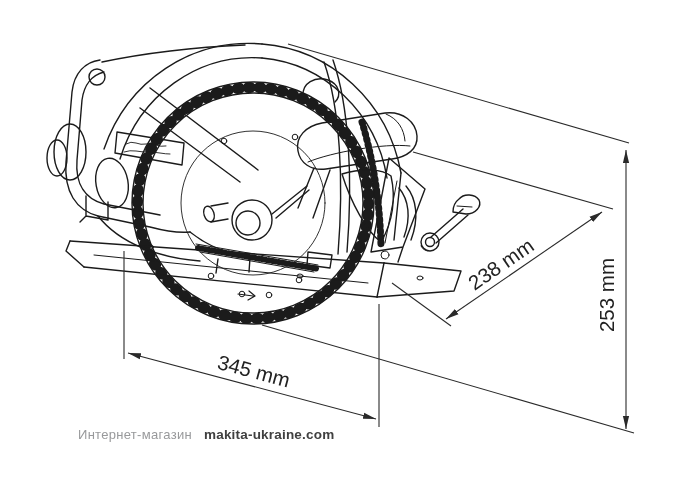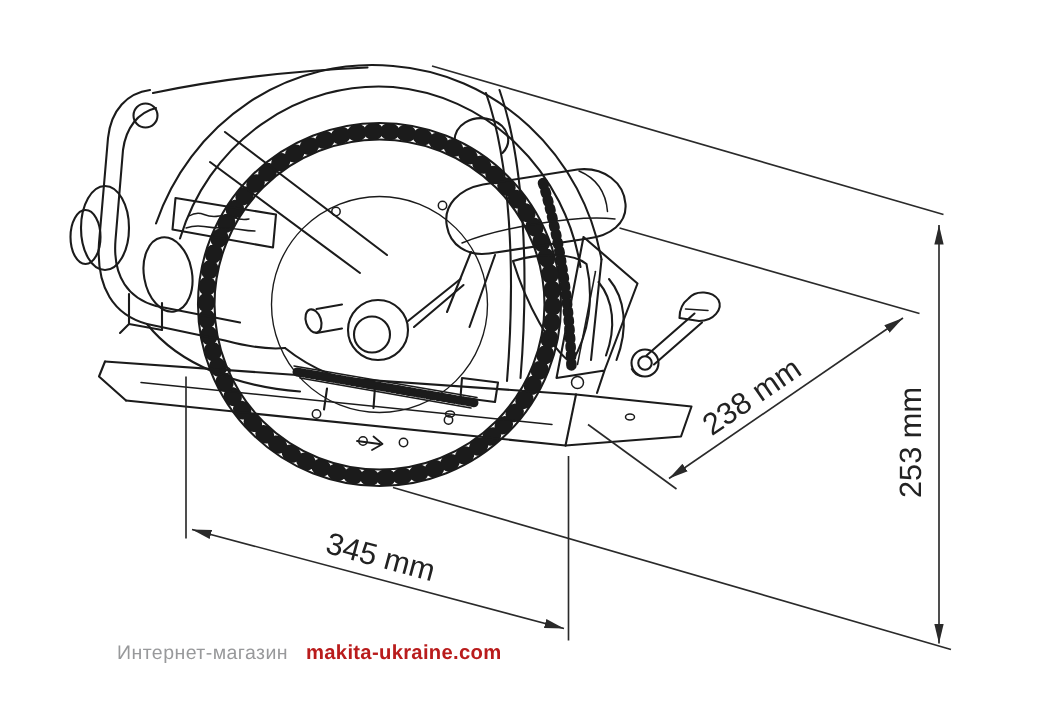--- a/index.html
+++ b/index.html
@@ -20,21 +20,21 @@
   .footer{
     position:absolute;
     left:78px;top:427px;
     font-size:13px;
     color:#98999b;
     letter-spacing:.3px;
     white-space:nowrap;
   }
   .footer .site{
     font-weight:bold;
-    color:#b91c1c;
+    color:#404040;
     font-size:13.5px;
     margin-left:12px;
     letter-spacing:.2px;
   }
 </style>
 </head>
 <body>
 
 <div class="stage">
   <svg width="700" height="480" viewBox="0 0 700 480">

